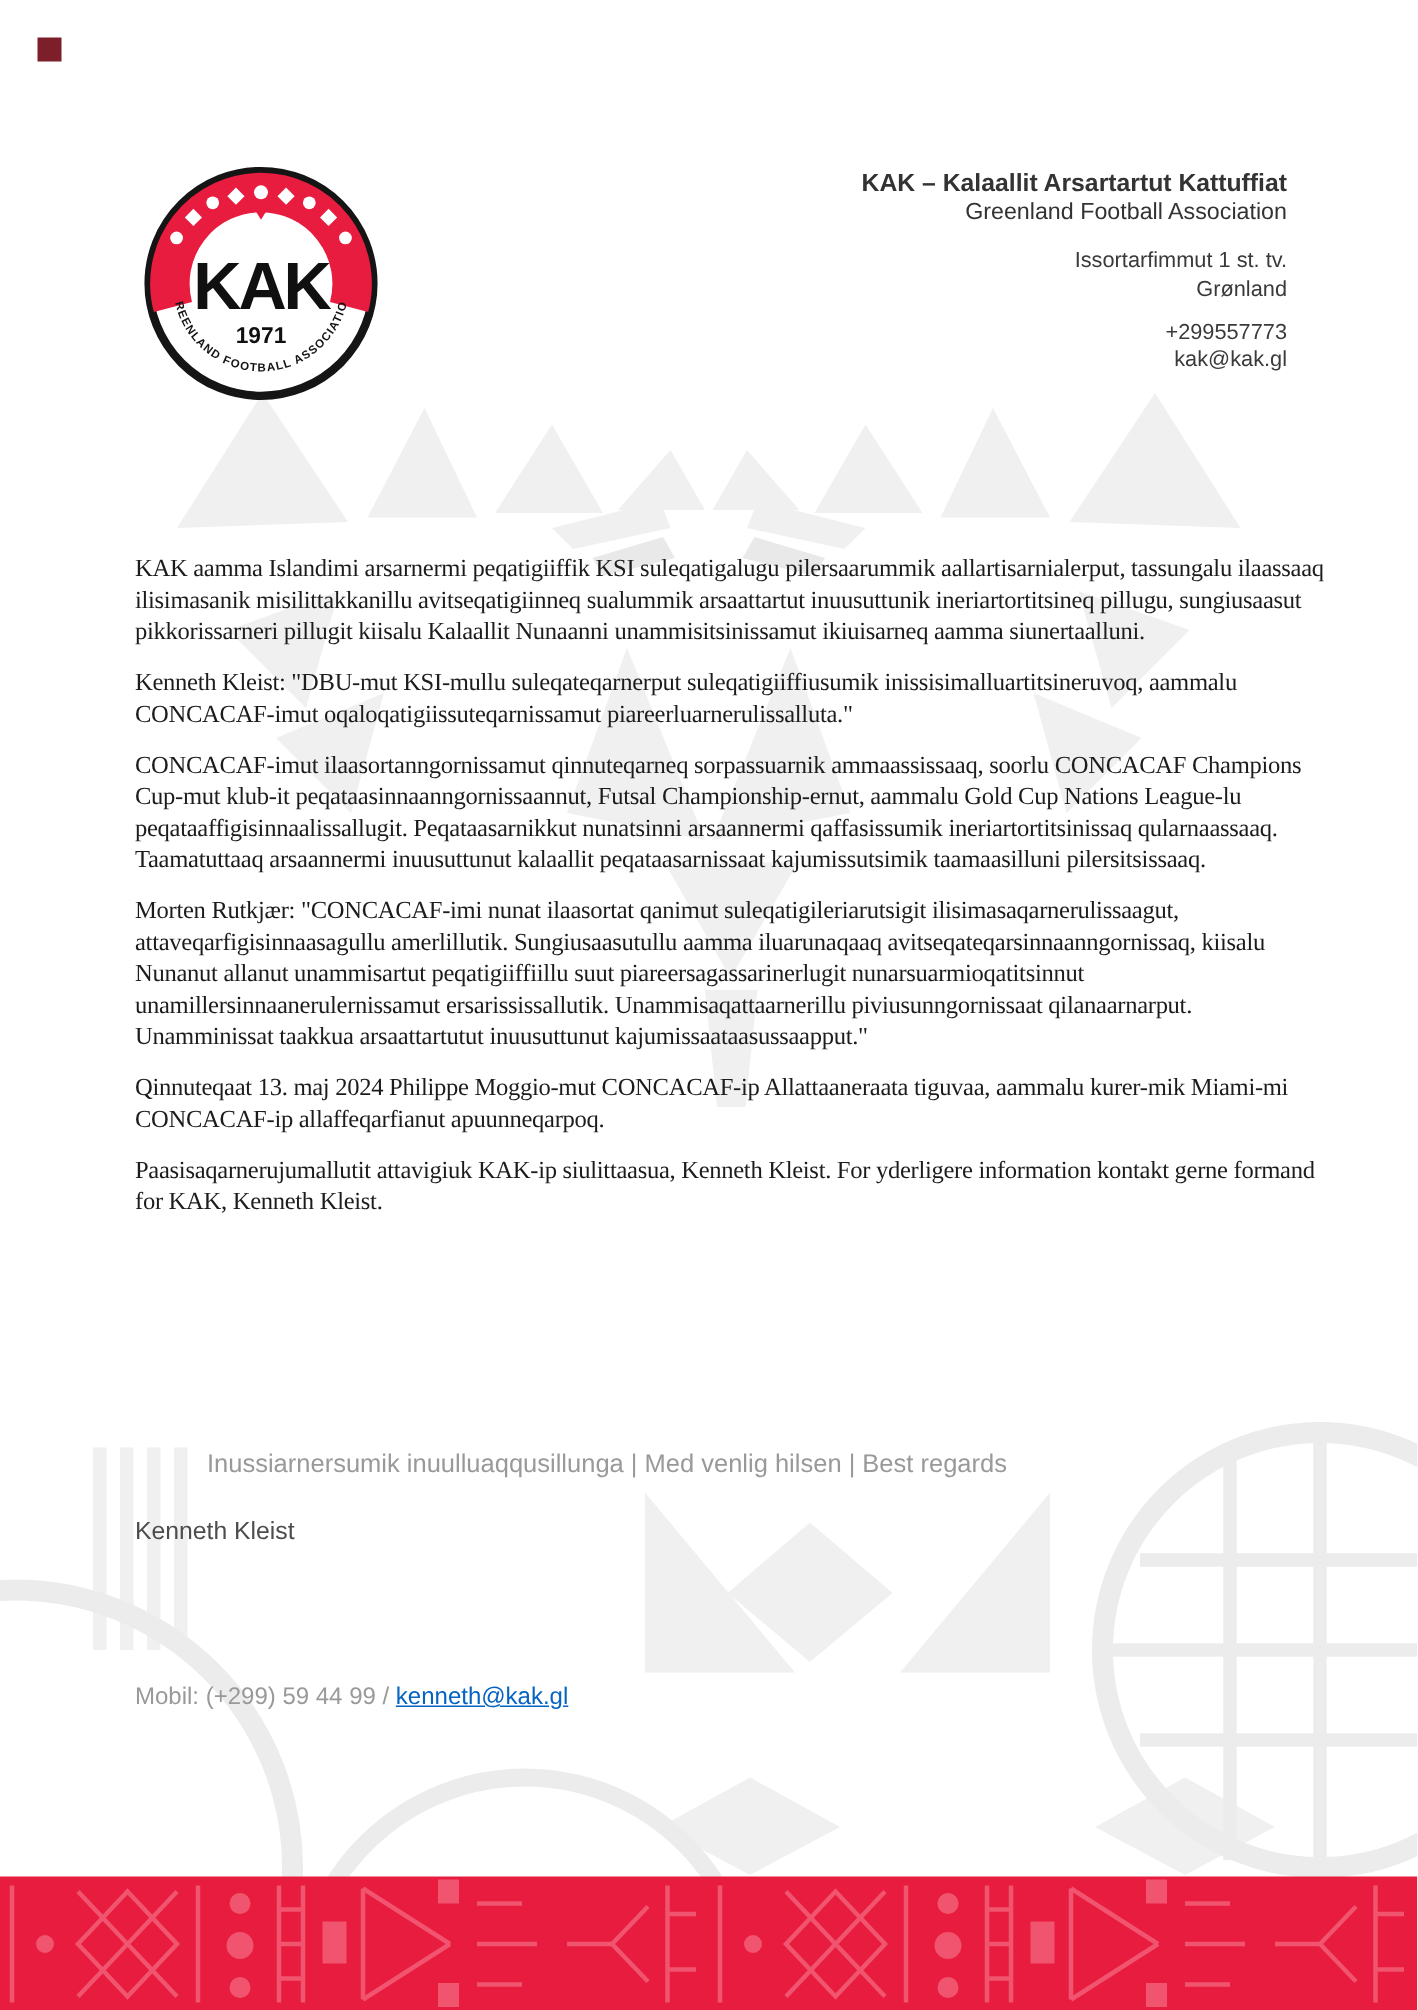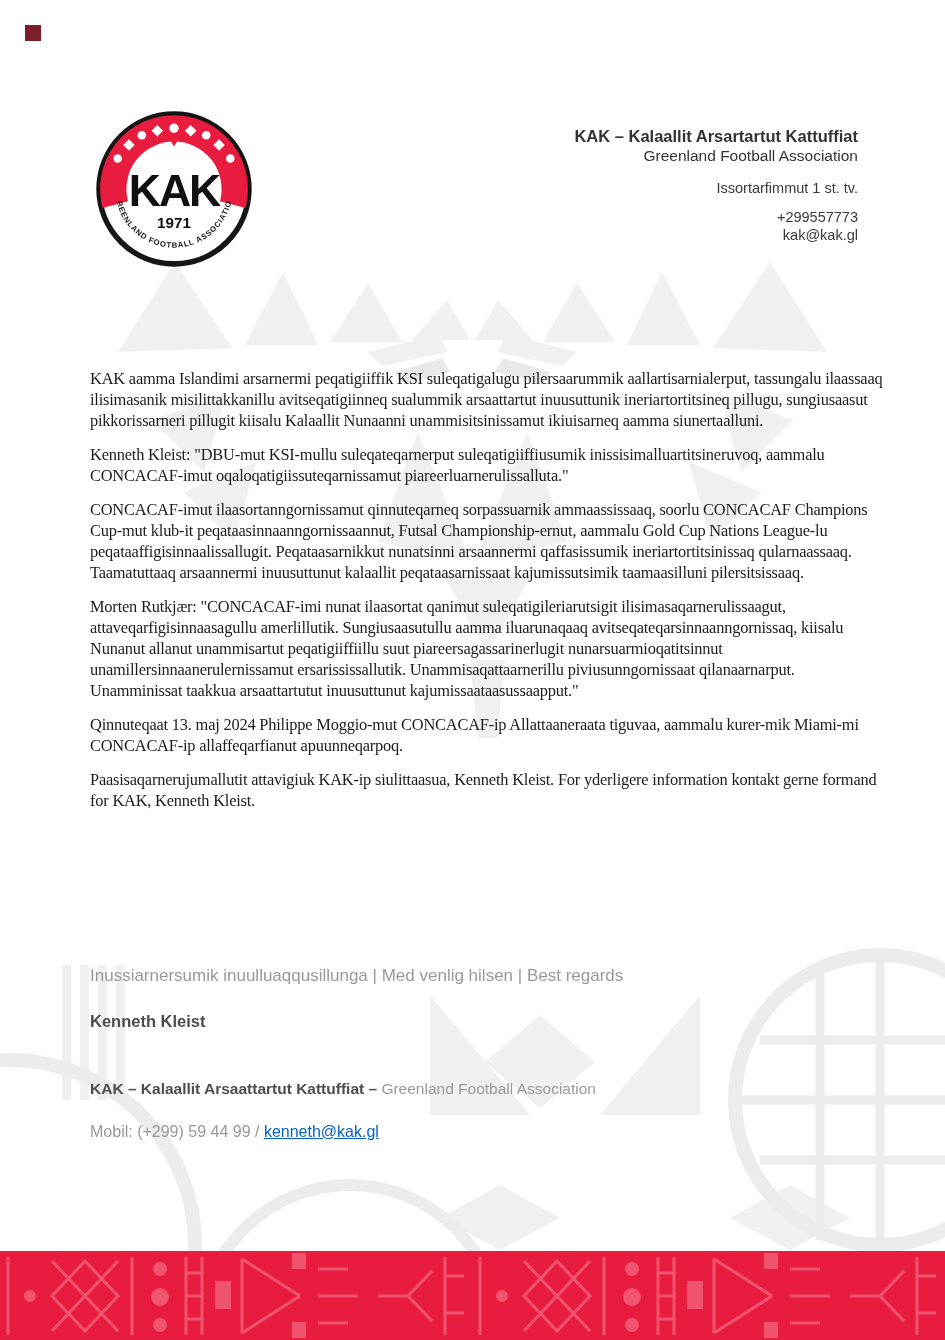--- a/index.html
+++ b/index.html
@@ -9,37 +9,37 @@
   .wm{position:absolute;left:0;top:0;z-index:0;}
   .content{position:absolute;left:0;top:0;width:945px;height:1340px;z-index:1;}
 
   
   .corner-marker{position:absolute;left:25px;top:25px;width:16px;height:16px;background:#7c1f2a;}
 
   
   .logo{position:absolute;left:93px;top:110px;width:162px;height:162px;}
 
   
-  .letterhead{position:absolute;top:127px;right:87px;text-align:right;color:#333333;}
+  .letterhead{position:absolute;top:113px;right:87px;text-align:right;color:#333333;}
   .org-kl{font-size:16.5px;font-weight:bold;line-height:19px;}
   .org-en{font-size:15.5px;line-height:19px;margin-bottom:14px;}
   .addr div{font-size:14.5px;line-height:19px;color:#3a3a3a;}
   .contact{margin-top:10px;}
   .contact div{font-size:14.5px;line-height:18px;color:#3a3a3a;}
 
   
   .body-text{position:absolute;left:90px;top:356px;width:800px;
              font-family:"Liberation Serif",serif;font-size:16.4px;line-height:21px;
              color:#1c1c1c;letter-spacing:-0.2px;}
   .body-text p{margin:12px 0 13px 0;}
 
   
   .sig{position:absolute;left:90px;width:800px;color:#999999;}
-  .greeting{top:966px;font-size:17px;}
-  .sig-name{top:1012px;font-size:16.5px;font-weight:bold;color:#4d4d4d;}
+  .greeting{top:966px;font-size:17px;padding-left:48px;}
+  .sig-name{top:1012px;font-size:16.5px;font-weight:normal;color:#4d4d4d;}
   .sig-title{top:1035px;font-size:16.5px;}
   .org-line{top:1080px;font-size:15.5px;}
   .org-line .bold{font-weight:bold;color:#4d4d4d;}
   .org-line .gray{color:#999999;}
   .mobil-line{top:1123px;font-size:16px;}
   .email-link{color:#0563C1;text-decoration:underline;}
 
   
   .footer{position:absolute;left:0;top:1251px;width:945px;height:89px;background:#E81C3F;}
 </style>
@@ -129,41 +129,39 @@
       <text font-family="Liberation Sans, sans-serif" font-size="7.6" font-weight="bold" letter-spacing="0.8" fill="#141414">
         <textPath href="#ringPath" startOffset="50%" text-anchor="middle">GREENLAND FOOTBALL ASSOCIATION</textPath>
       </text>
     </svg>
 
     <div class="letterhead">
       <div class="org-kl">KAK – Kalaallit Arsartartut Kattuffiat</div>
       <div class="org-en">Greenland Football Association</div>
       <div class="addr">
           <div>Issortarfimmut 1 st. tv.</div>
+          <div>Grønland</div>
         </div>
       <div class="contact">
         <div>+299557773</div>
         <div>kak@kak.gl</div>
       </div>
     </div>
 
     <div class="body-text">
         <p>KAK aamma Islandimi arsarnermi peqatigiiffik KSI suleqatigalugu pilersaarummik aallartisarnialerput, tassungalu ilaassaaq ilisimasanik misilittakkanillu avitseqatigiinneq sualummik arsaattartut inuusuttunik ineriartortitsineq pillugu, sungiusaasut pikkorissarneri pillugit kiisalu Kalaallit Nunaanni unammisitsinissamut ikiuisarneq aamma siunertaalluni.</p>
         <p>Kenneth Kleist: "DBU-mut KSI-mullu suleqateqarnerput suleqatigiiffiusumik inissisimalluartitsineruvoq, aammalu CONCACAF-imut oqaloqatigiissuteqarnissamut piareerluarnerulissalluta."</p>
         <p>CONCACAF-imut ilaasortanngornissamut qinnuteqarneq sorpassuarnik ammaassissaaq, soorlu CONCACAF Champions Cup-mut klub-it peqataasinnaanngornissaannut, Futsal Championship-ernut, aammalu Gold Cup Nations League-lu peqataaffigisinnaalissallugit. Peqataasarnikkut nunatsinni arsaannermi qaffasissumik ineriartortitsinissaq qularnaassaaq. Taamatuttaaq arsaannermi inuusuttunut kalaallit peqataasarnissaat kajumissutsimik taamaasilluni pilersitsissaaq.</p>
         <p>Morten Rutkjær: "CONCACAF-imi nunat ilaasortat qanimut suleqatigileriarutsigit ilisimasaqarnerulissaagut, attaveqarfigisinnaasagullu amerlillutik. Sungiusaasutullu aamma iluarunaqaaq avitseqateqarsinnaanngornissaq, kiisalu Nunanut allanut unammisartut peqatigiiffiillu suut piareersagassarinerlugit nunarsuarmioqatitsinnut unamillersinnaanerulernissamut ersarississallutik. Unammisaqattaarnerillu piviusunngornissaat qilanaarnarput. Unamminissat taakkua arsaattartutut inuusuttunut kajumissaataasussaapput."</p>
         <p>Qinnuteqaat 13. maj 2024 Philippe Moggio-mut CONCACAF-ip Allattaaneraata tiguvaa, aammalu kurer-mik Miami-mi CONCACAF-ip allaffeqarfianut apuunneqarpoq.</p>
         <p>Paasisaqarnerujumallutit attavigiuk KAK-ip siulittaasua, Kenneth Kleist. For yderligere information kontakt gerne formand for KAK, Kenneth Kleist.</p>
       </div>
 
     <div class="sig greeting">Inussiarnersumik inuulluaqqusillunga  | Med venlig hilsen | Best regards</div>
     <div class="sig sig-name">Kenneth Kleist</div>
-    <div class="sig org-line">
-      <span class="bold">KAK – Kalaallit Arsaattartut Kattuffiat – </span><span class="gray">Greenland Football Association</span>
-    </div>
     <div class="sig mobil-line">
       <span>Mobil: (+299) 59 44 99 / </span><a class="email-link" href="#">kenneth@kak.gl</a>
     </div>
 
     <div class="footer">
       <svg width="945" height="89" viewBox="0 0 945 89" aria-hidden="true">
         <defs>
           <g id="fmotif" fill="none" stroke="#F0546E" stroke-width="3">
             <line x1="8" y1="6" x2="8" y2="84"></line>
             <circle cx="30" cy="45" r="6" fill="#F0546E" stroke="none"></circle>

